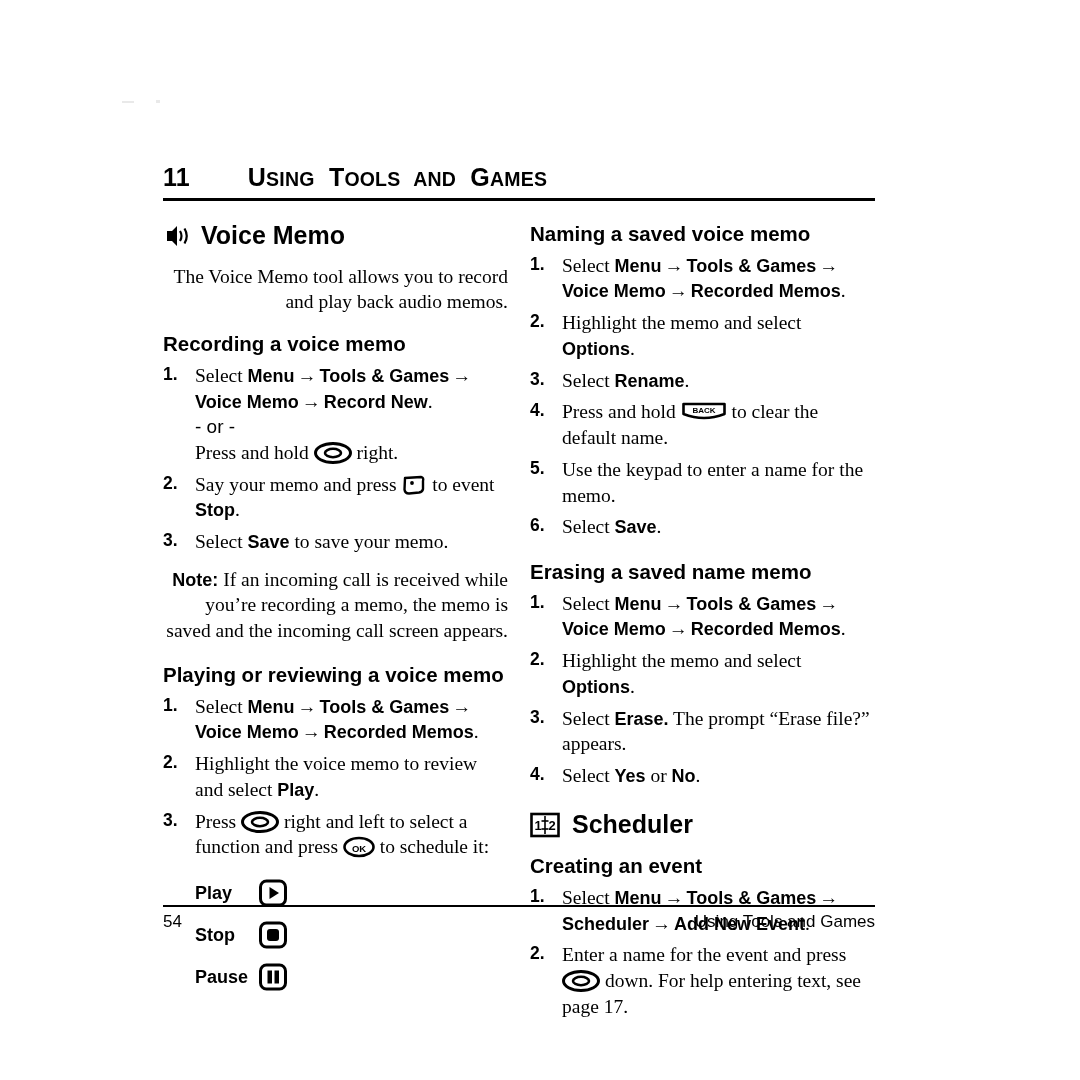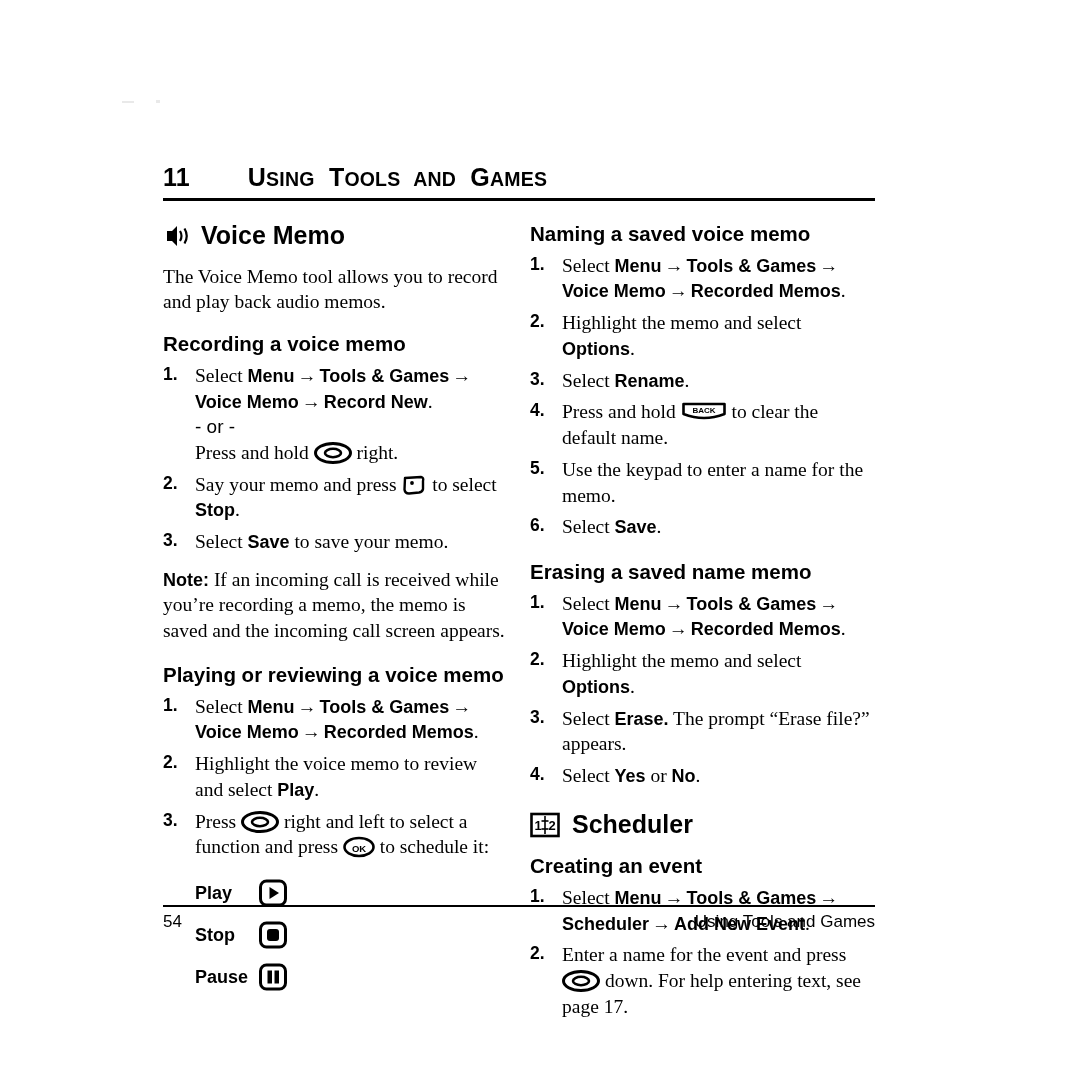--- a/index.html
+++ b/index.html
@@ -84,20 +84,21 @@
     margin: 18px 0 7px 0;
     line-height: 1.15;
   }
 
   
   .body-p {
     font-family: "Liberation Serif", serif;
     font-size: 19.5px;
     line-height: 1.30;
     margin: 0 0 10px 0;
+    text-align: right;
   }
 
   
   .steps {
     margin: 0;
     padding: 0;
     list-style: none;
   }
   .step {
     position: relative;
@@ -256,21 +257,21 @@
 
       <li class="step">
         <span class="step-num">2.</span>
         <span>Say your memo and press</span>
         <span class="key">
           <svg width="26" height="22" viewBox="0 0 26 22">
             <path d="M4 4 L20 3 q3 0.5 2 4 L22 15 q-0.5 3 -4 3.5 L8 19.5 q-4 0 -4.5 -4 Z" fill="none" stroke="#000" stroke-width="2.4" stroke-linejoin="round"></path>
             <circle cx="11" cy="9" r="1.9" fill="#000"></circle>
           </svg>
         </span>
-        <span>to select</span>
+        <span>to event</span>
         <span class="ui">Stop</span><span>.</span>
       </li>
 
       <li class="step">
         <span class="step-num">3.</span>
         <span>Select</span>
         <span class="ui">Save</span>
         <span>to save your memo.</span>
       </li>
     </ol>

